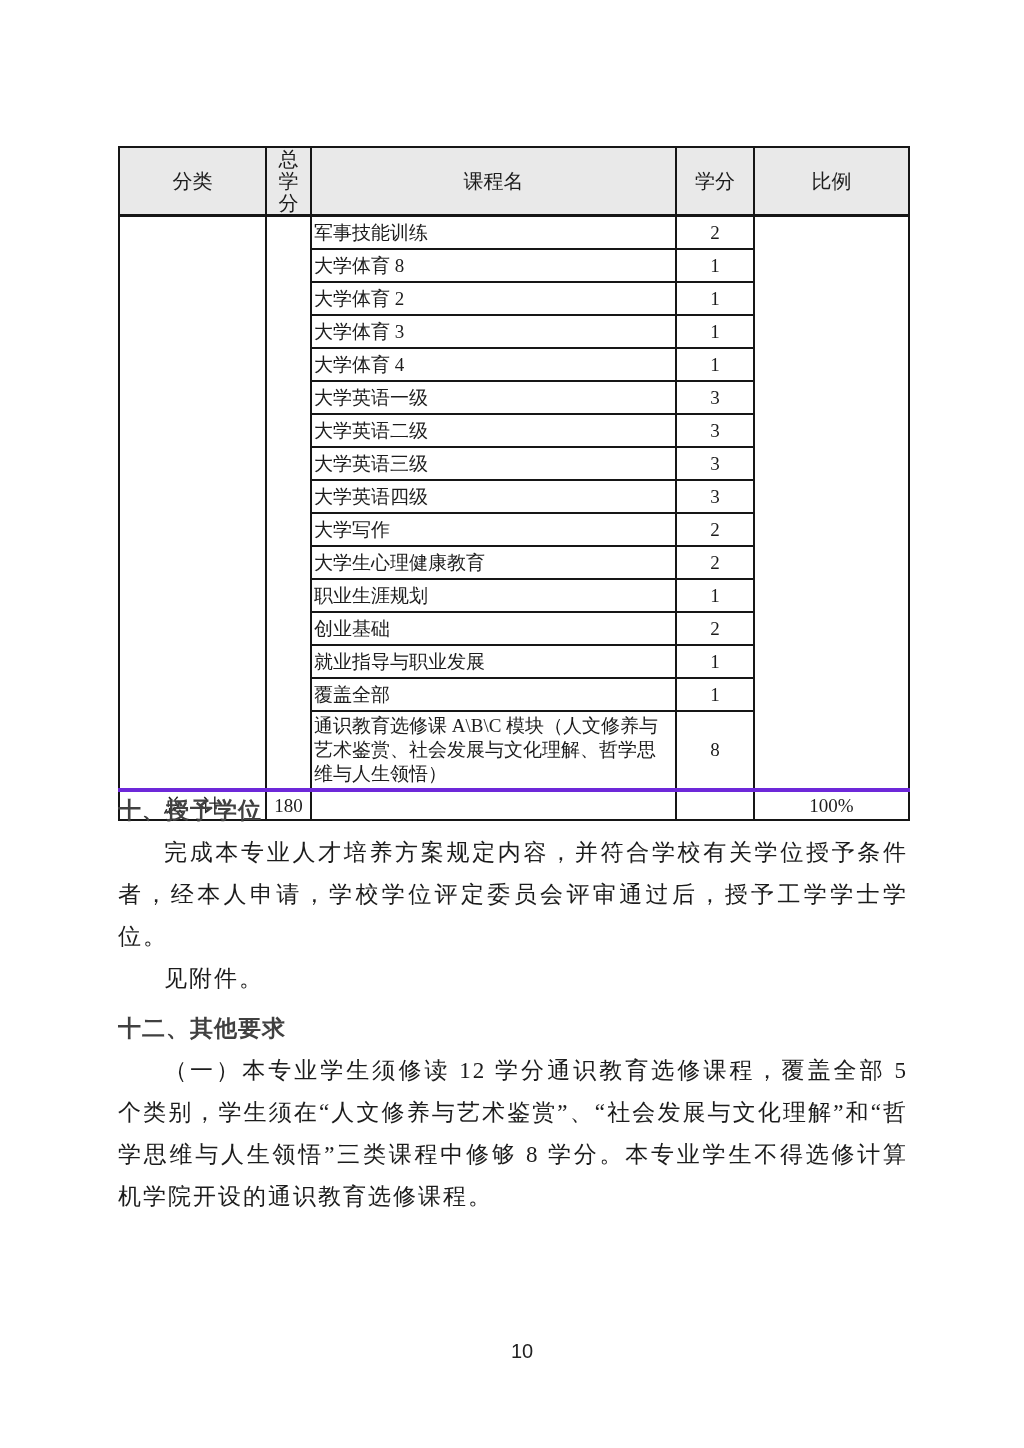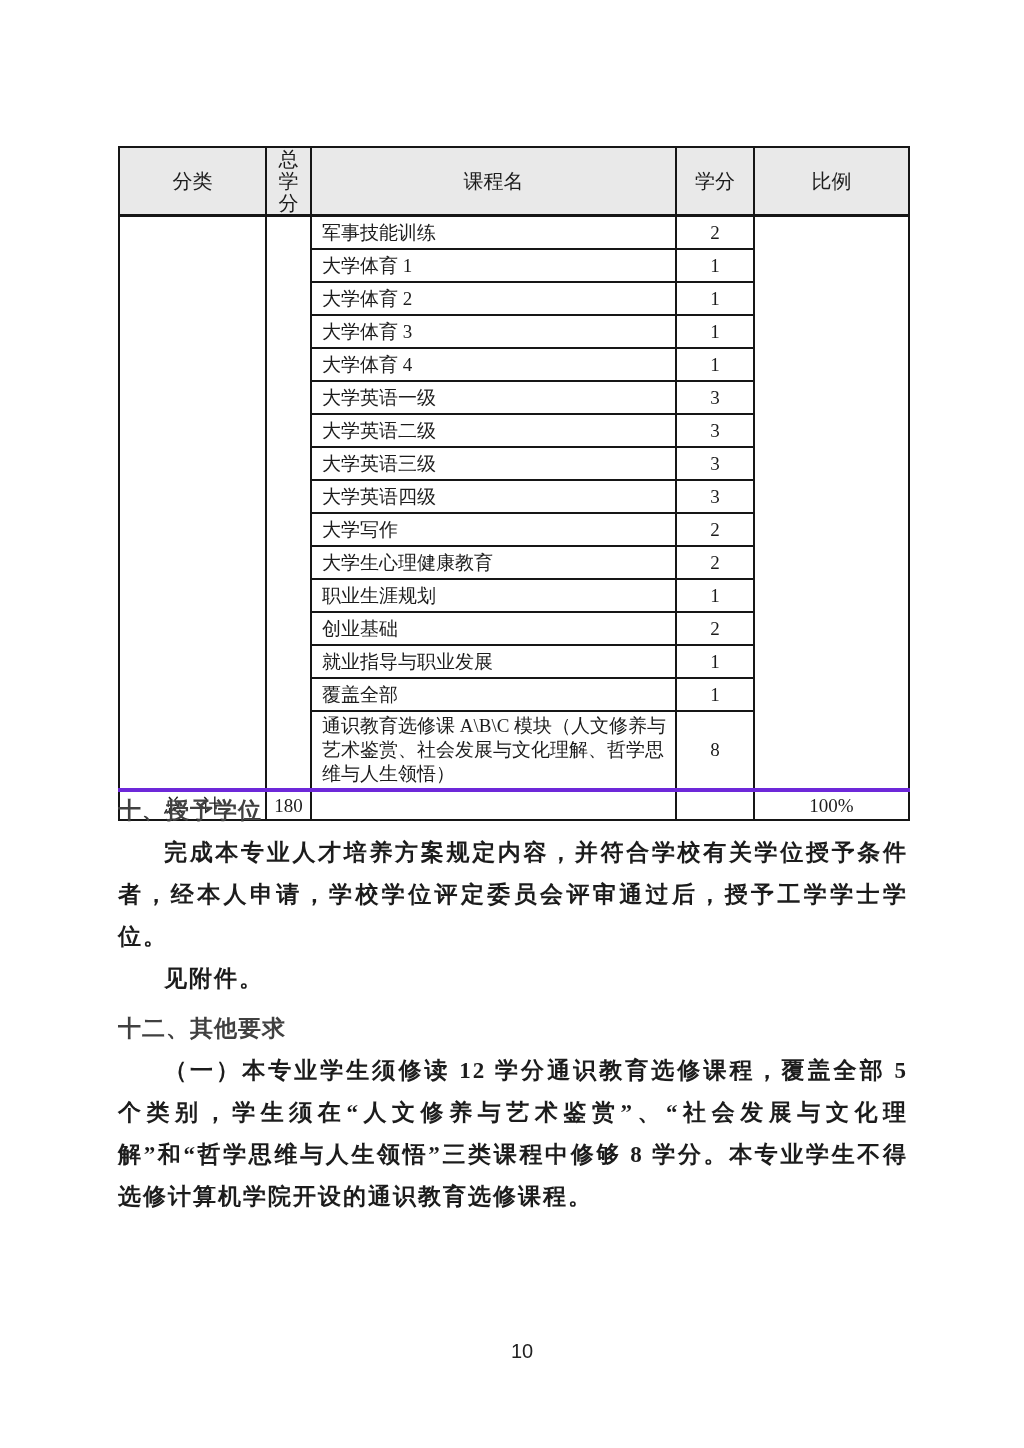--- a/index.html
+++ b/index.html
@@ -36,21 +36,21 @@
     border-bottom: 3px solid #161616;
   }
   .th-vert {
     white-space: pre-line;
     line-height: 22px;
     padding: 2px 0;
   }
   .ctable td.course {
     font-size: 19px;
     text-align: left;
-    padding: 2px 8px 2px 10px;
+    padding: 2px 8px 2px 2px;
     line-height: 24px;
     height: 27px;
   }
   .ctable td.num {
     font-size: 19px;
     text-align: center;
     height: 27px;
   }
   .ctable tr.total-row td {
     height: 23px;
@@ -74,21 +74,20 @@
     letter-spacing: 1px;
   }
   .content p {
     font-size: 23px;
     line-height: 42px;
     letter-spacing: 2px;
     text-align: justify;
     text-indent: 2em;
     margin: 0;
     color: #1c1c1c;
-    font-weight: bold;
   }
 
   .pagenum {
     position: absolute;
     top: 1340px;
     left: 10px;
     width: 100%;
     text-align: center;
     font-family: "Liberation Sans", "DejaVu Sans", sans-serif;
     font-size: 20px;
@@ -121,21 +120,21 @@
     </thead>
     <tbody>
       <tr>
         <td rowspan="16"></td>
         <td rowspan="16"></td>
         <td class="course">军事技能训练</td>
         <td class="num">2</td>
         <td rowspan="16"></td>
       </tr>
       <tr>
-        <td class="course">大学体育 1</td>
+        <td class="course">大学体育 8</td>
         <td class="num">1</td>
       </tr>
       <tr>
         <td class="course">大学体育 2</td>
         <td class="num">1</td>
       </tr>
       <tr>
         <td class="course">大学体育 3</td>
         <td class="num">1</td>
       </tr>

